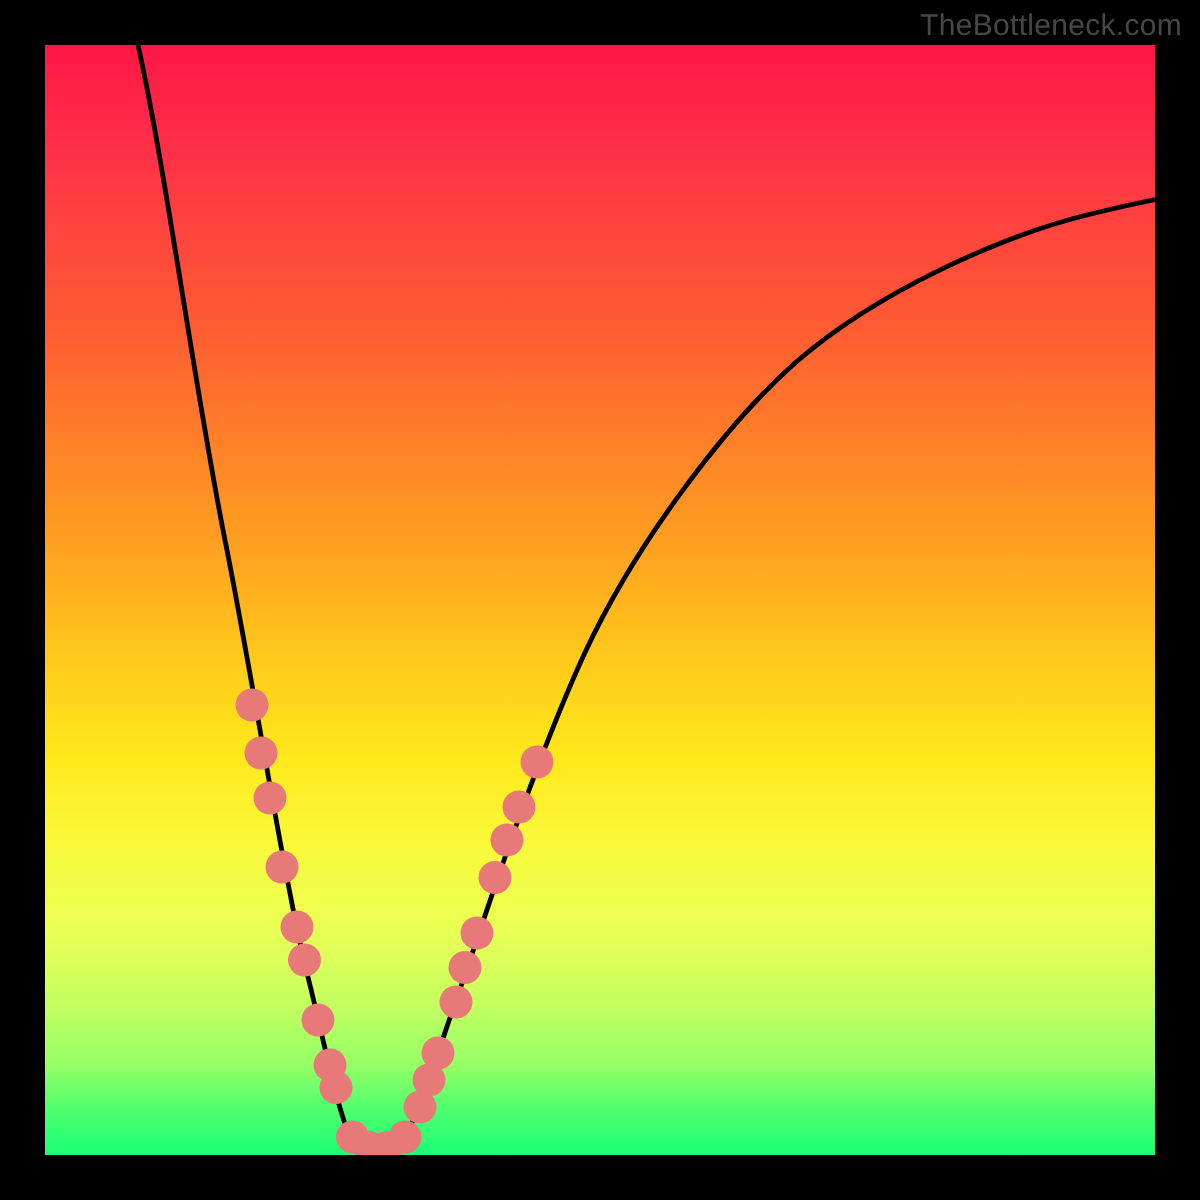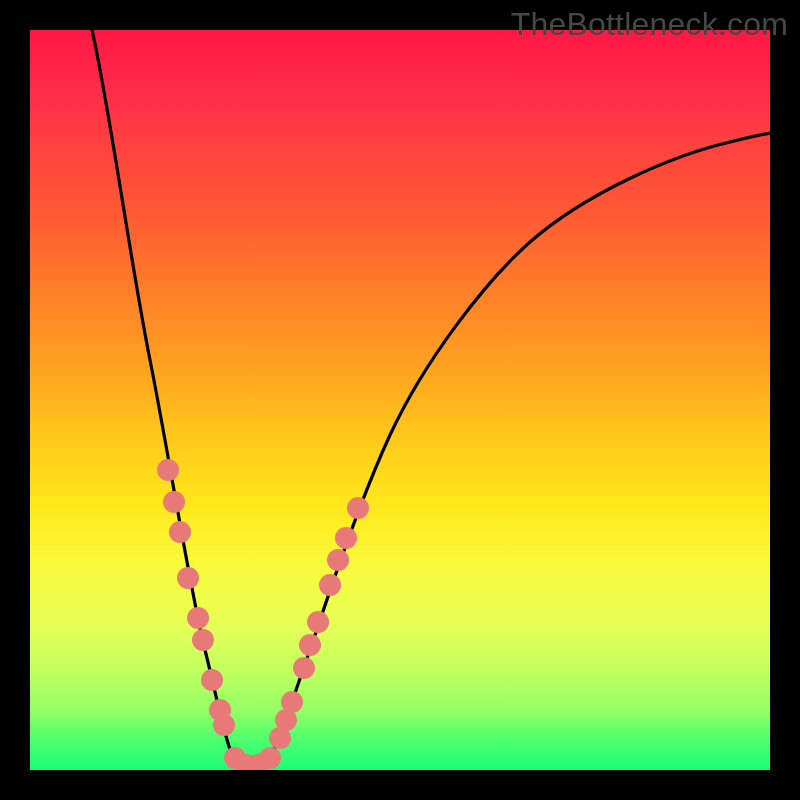--- a/index.html
+++ b/index.html
@@ -40,21 +40,21 @@
       #c6ff5e 86%,
       #94ff66 92%,
       #4cff6e 96%,
       #1aff75 100%);
   }
   .watermark {
     position: absolute;
     top: 6px;
     right: 12px;
     color: #474747;
-    font-size: 32px;
+    font-size: 20px;
     font-weight: 500;
     letter-spacing: 0.2px;
     user-select: none;
   }
   svg.curve {
     position: absolute;
     left: 0;
     top: 0;
     width: 740px;
     height: 740px;

